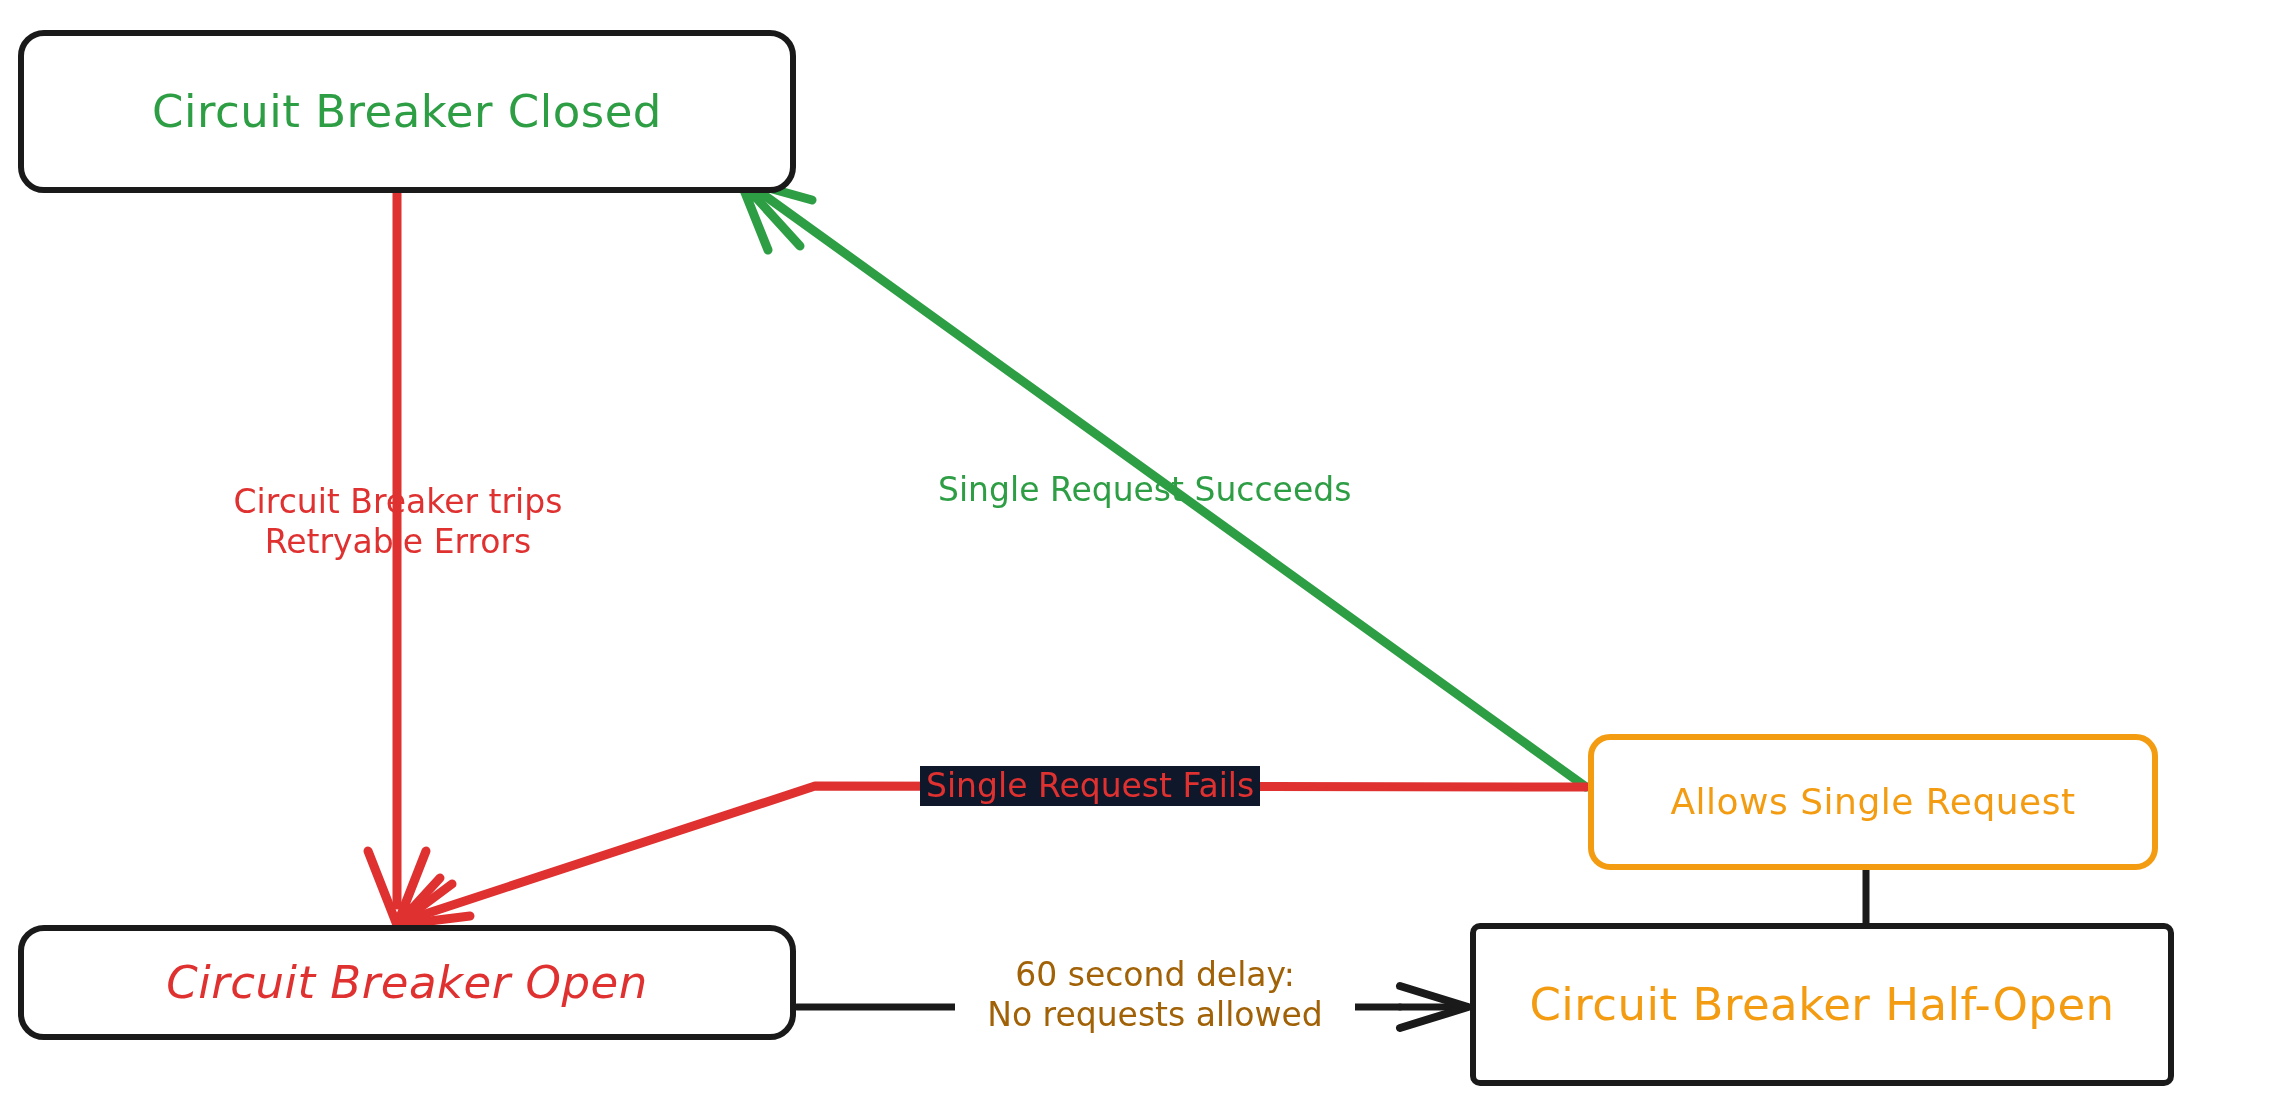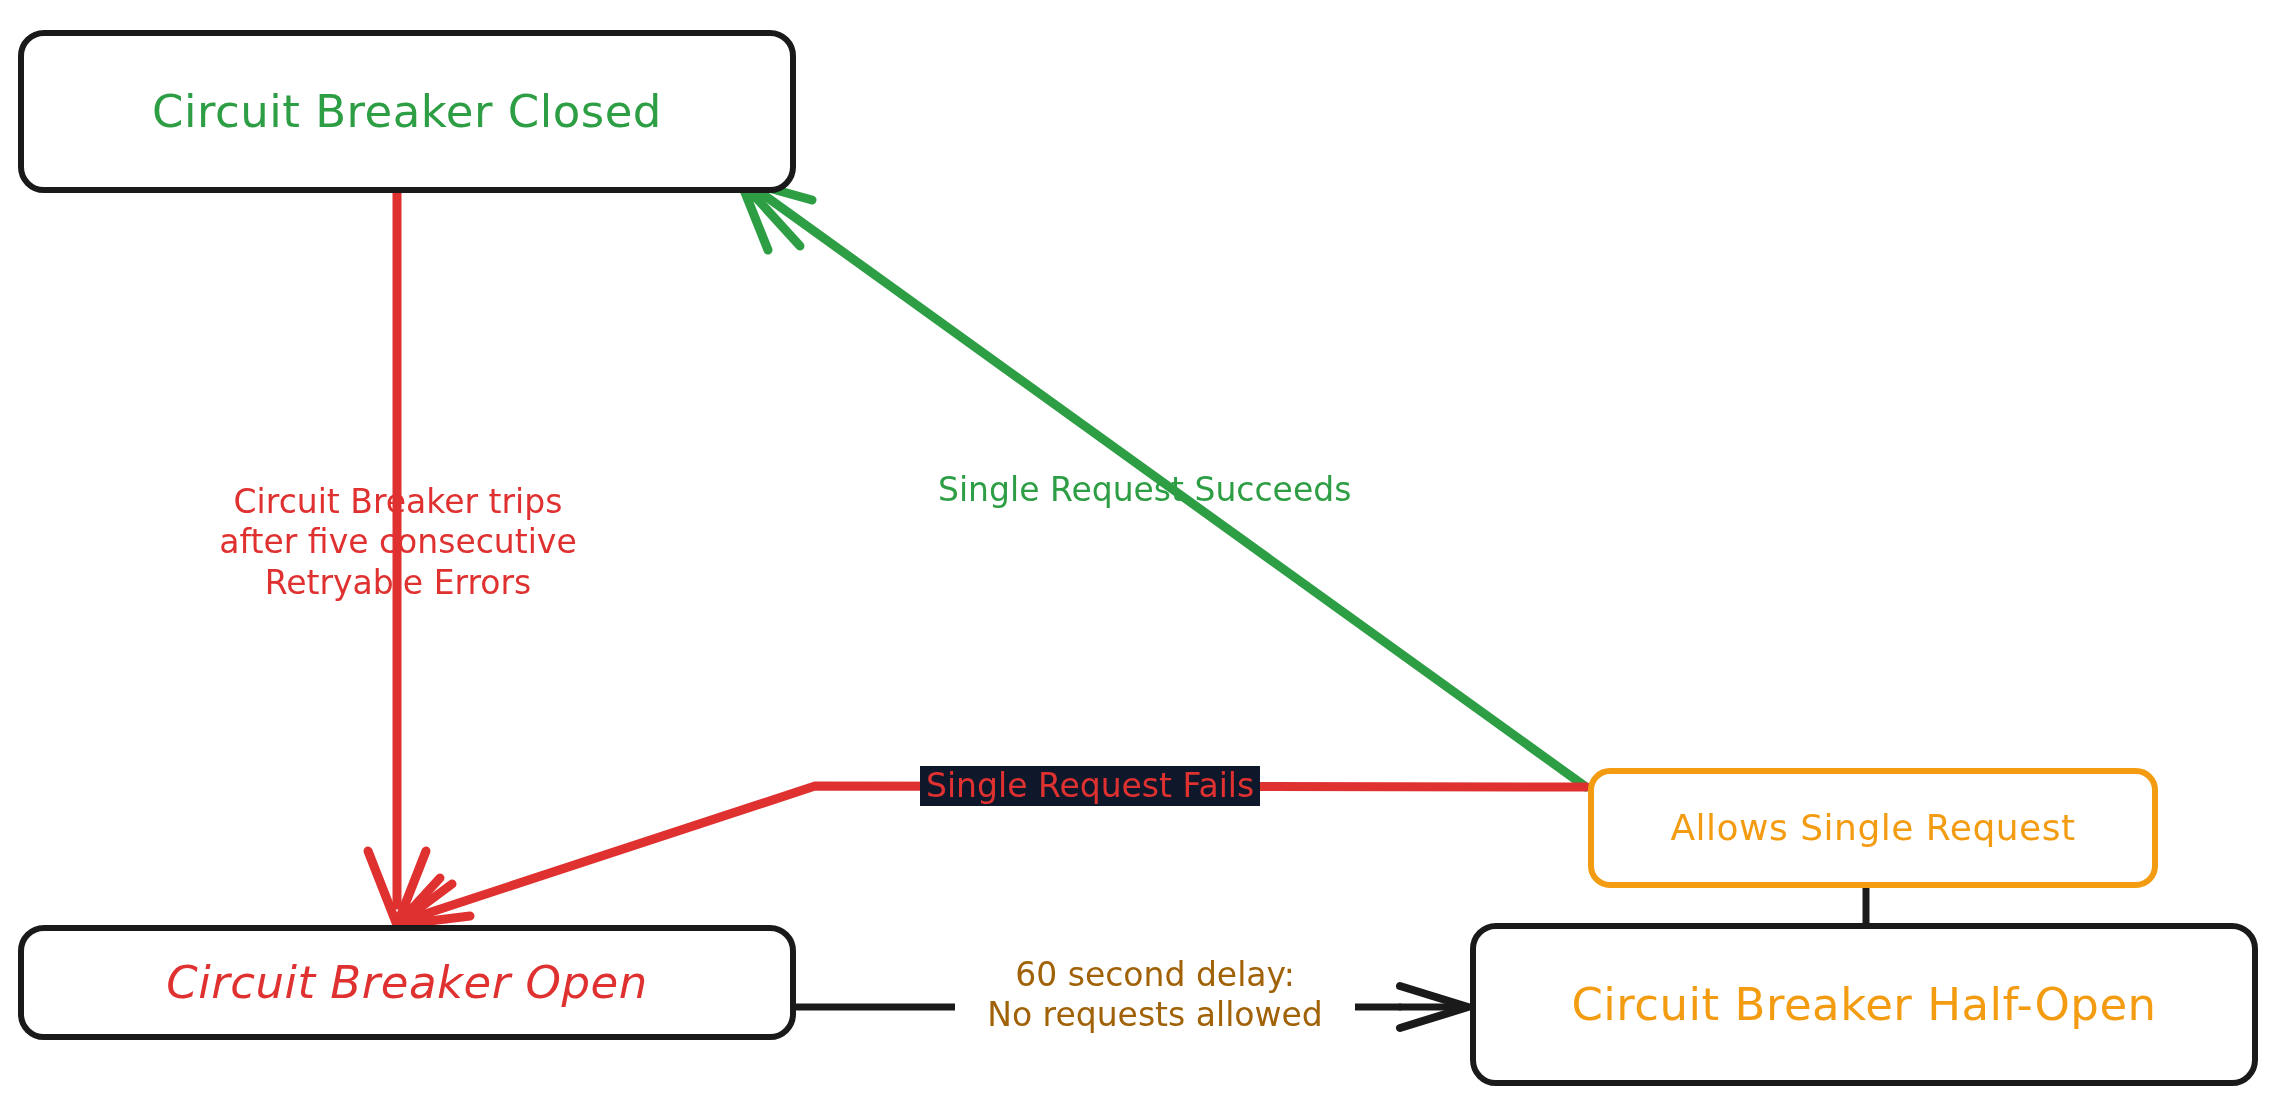--- a/index.html
+++ b/index.html
@@ -48,22 +48,22 @@
   .node-label {
     font-family: "DejaVu Sans", sans-serif;
     font-weight: 400;
     letter-spacing: 0.5px;
     white-space: nowrap;
     line-height: 1.1;
   }
 
   #node-closed  { left: 18px;   top: 30px;   width: 778px; height: 163px; }
   #node-open    { left: 18px;   top: 925px;  width: 778px; height: 115px; font-style: italic; }
-  #node-allows  { left: 1588px; top: 768px;  width: 570px; height: 120px; }
-  #node-half    { left: 1470px; top: 923px;  width: 788px; height: 163px; }
+  #node-allows  { left: 1588px; top: 734px;  width: 570px; height: 136px; }
+  #node-half    { left: 1470px; top: 923px;  width: 704px; height: 163px; border-radius: 10px; }
 
   #node-closed .node-label { color: #2e9e45; font-size: 45px; }
   #node-open   .node-label { color: #e03131; font-size: 45px; }
   #node-allows .node-label { color: #f39c12; font-size: 36px; }
   #node-half   .node-label { color: #f39c12; font-size: 45px; }
 
   
   .edge-label {
     position: absolute;
     font-family: "DejaVu Sans", sans-serif;
@@ -152,21 +152,20 @@
   <div class="node node-orange" id="node-allows">
     <span class="node-label">Allows Single Request</span>
   </div>
 
   <div class="node node-black" id="node-half">
     <span class="node-label">Circuit Breaker Half-Open</span>
   </div>
 
   <div class="edge-label" id="label-trips">
     <span class="lbl-line">Circuit Breaker trips</span>
-    <span class="lbl-line">after five consecutive</span>
     <span class="lbl-line">Retryable Errors</span>
   </div>
 
   <div class="edge-label" id="label-succeeds">
     <span class="lbl-line">Single Request Succeeds</span>
   </div>
 
   <div class="edge-label" id="label-fails">
     <span class="lbl-line">Single Request Fails</span>
   </div>

